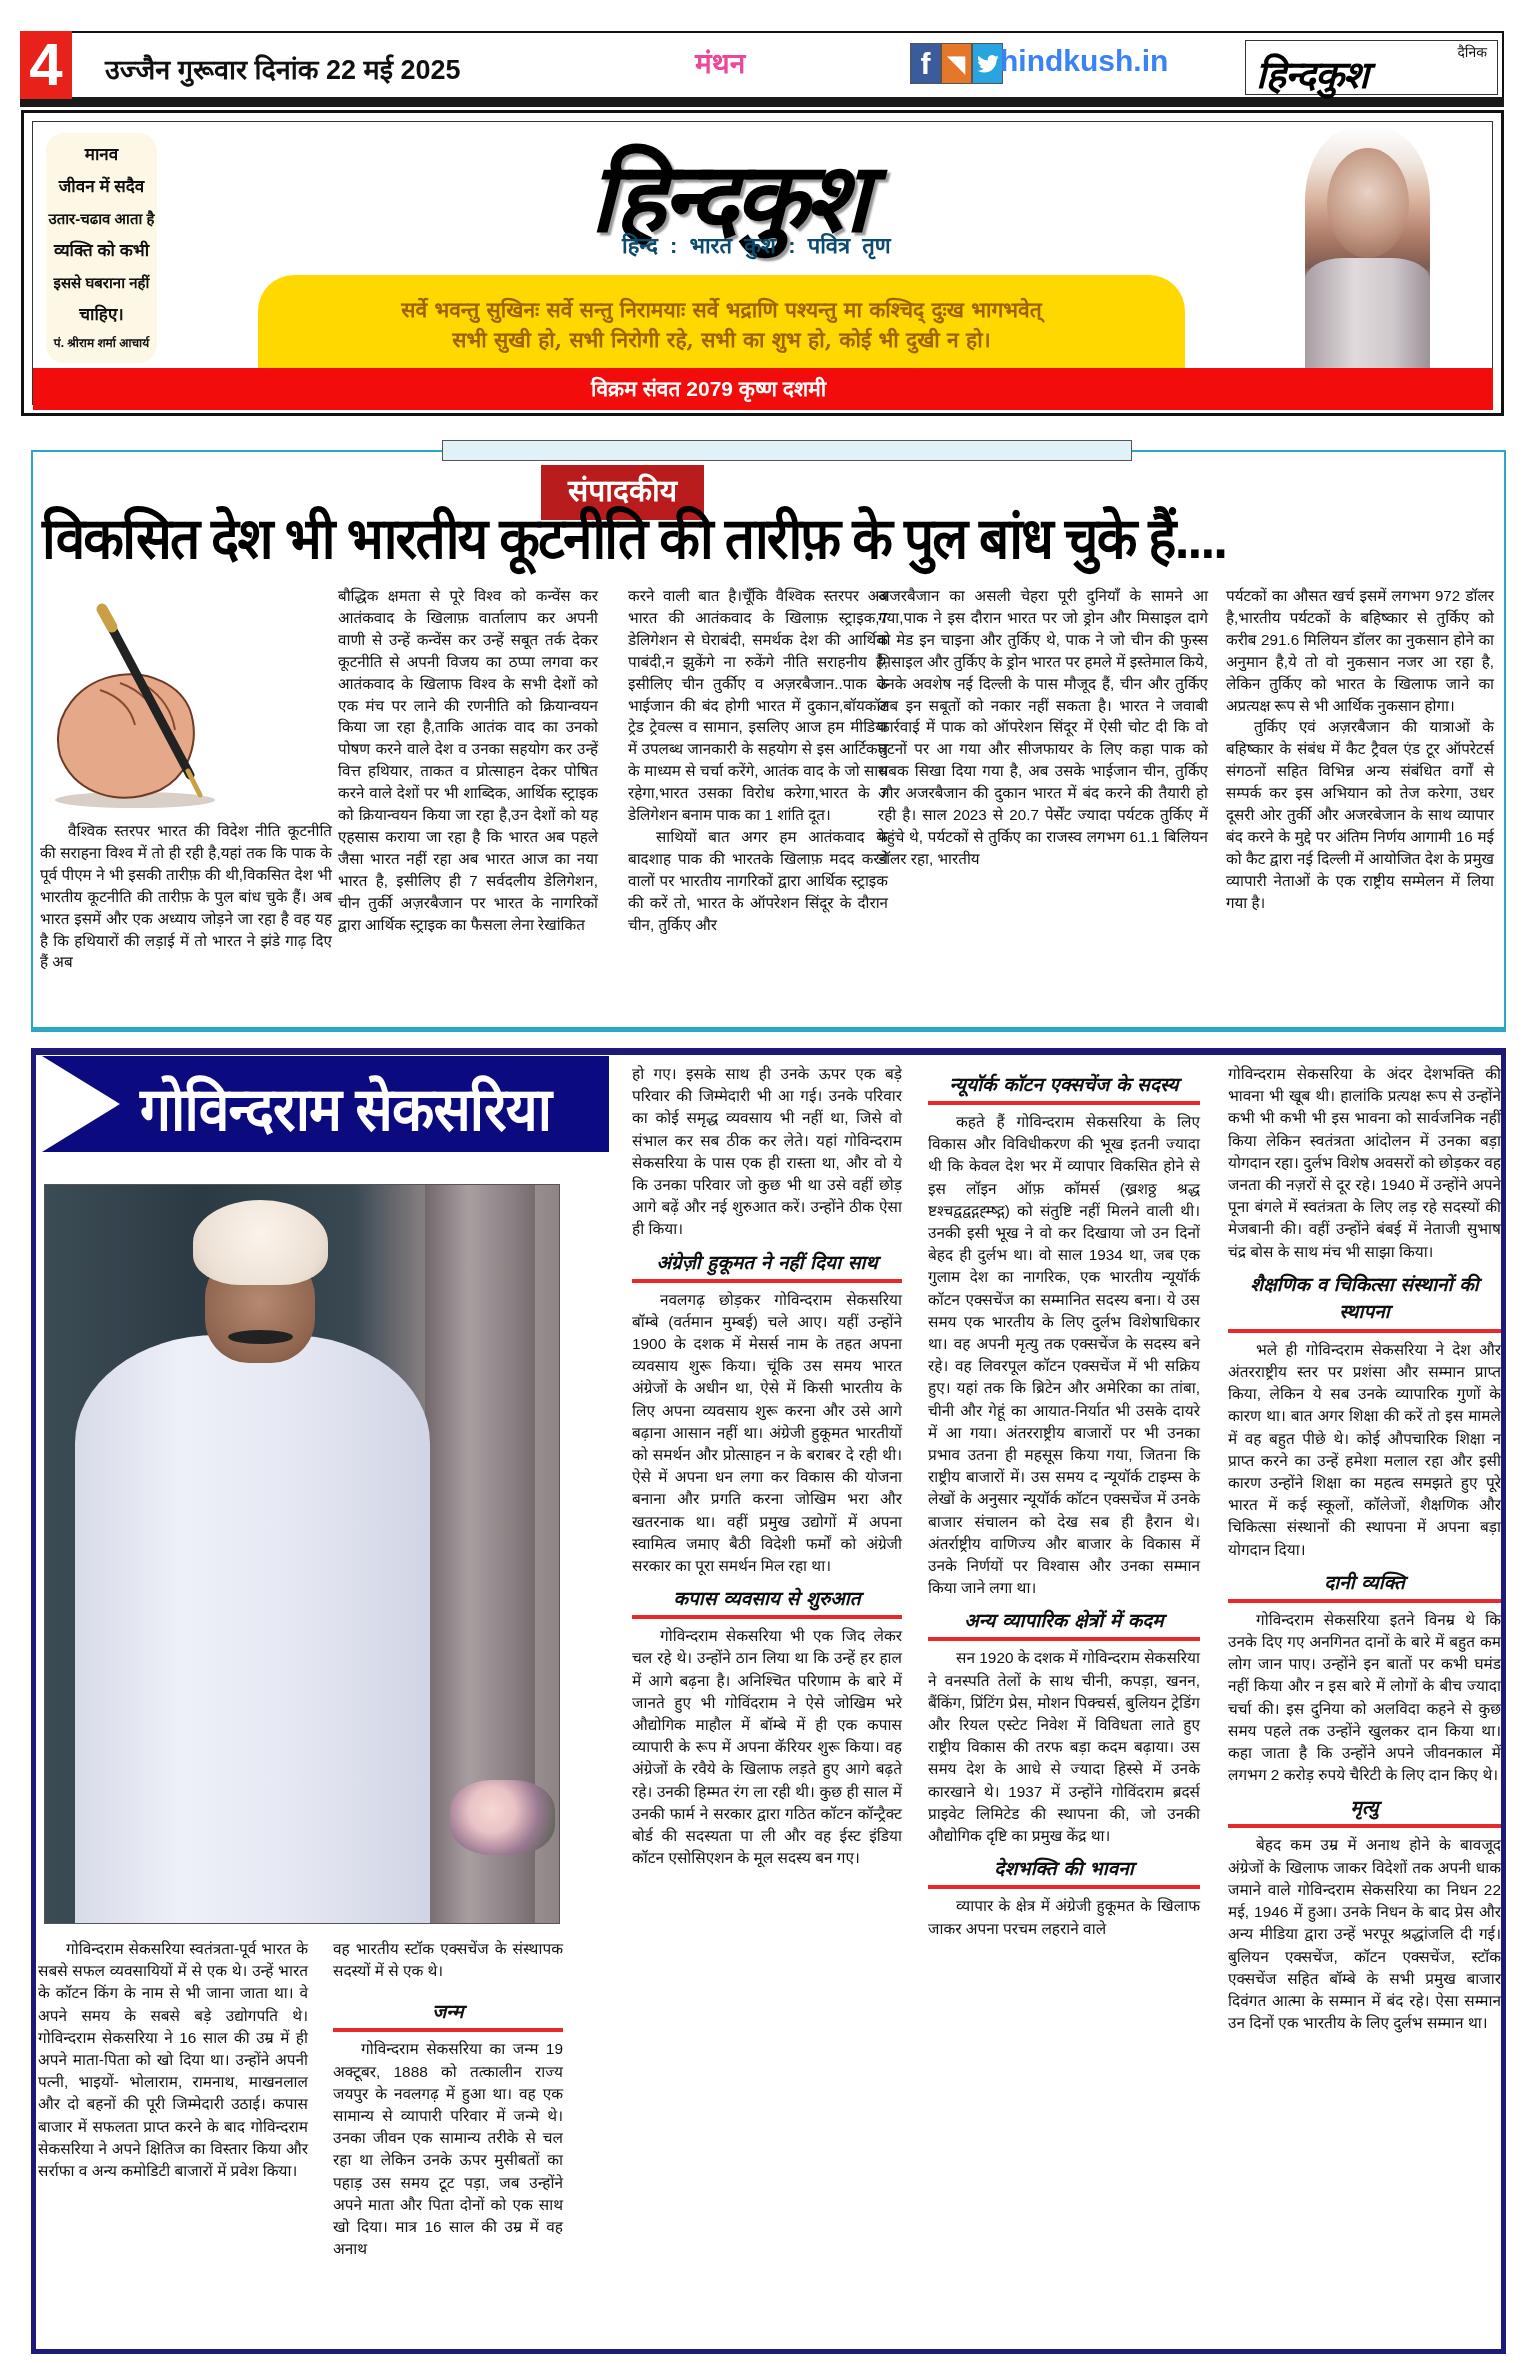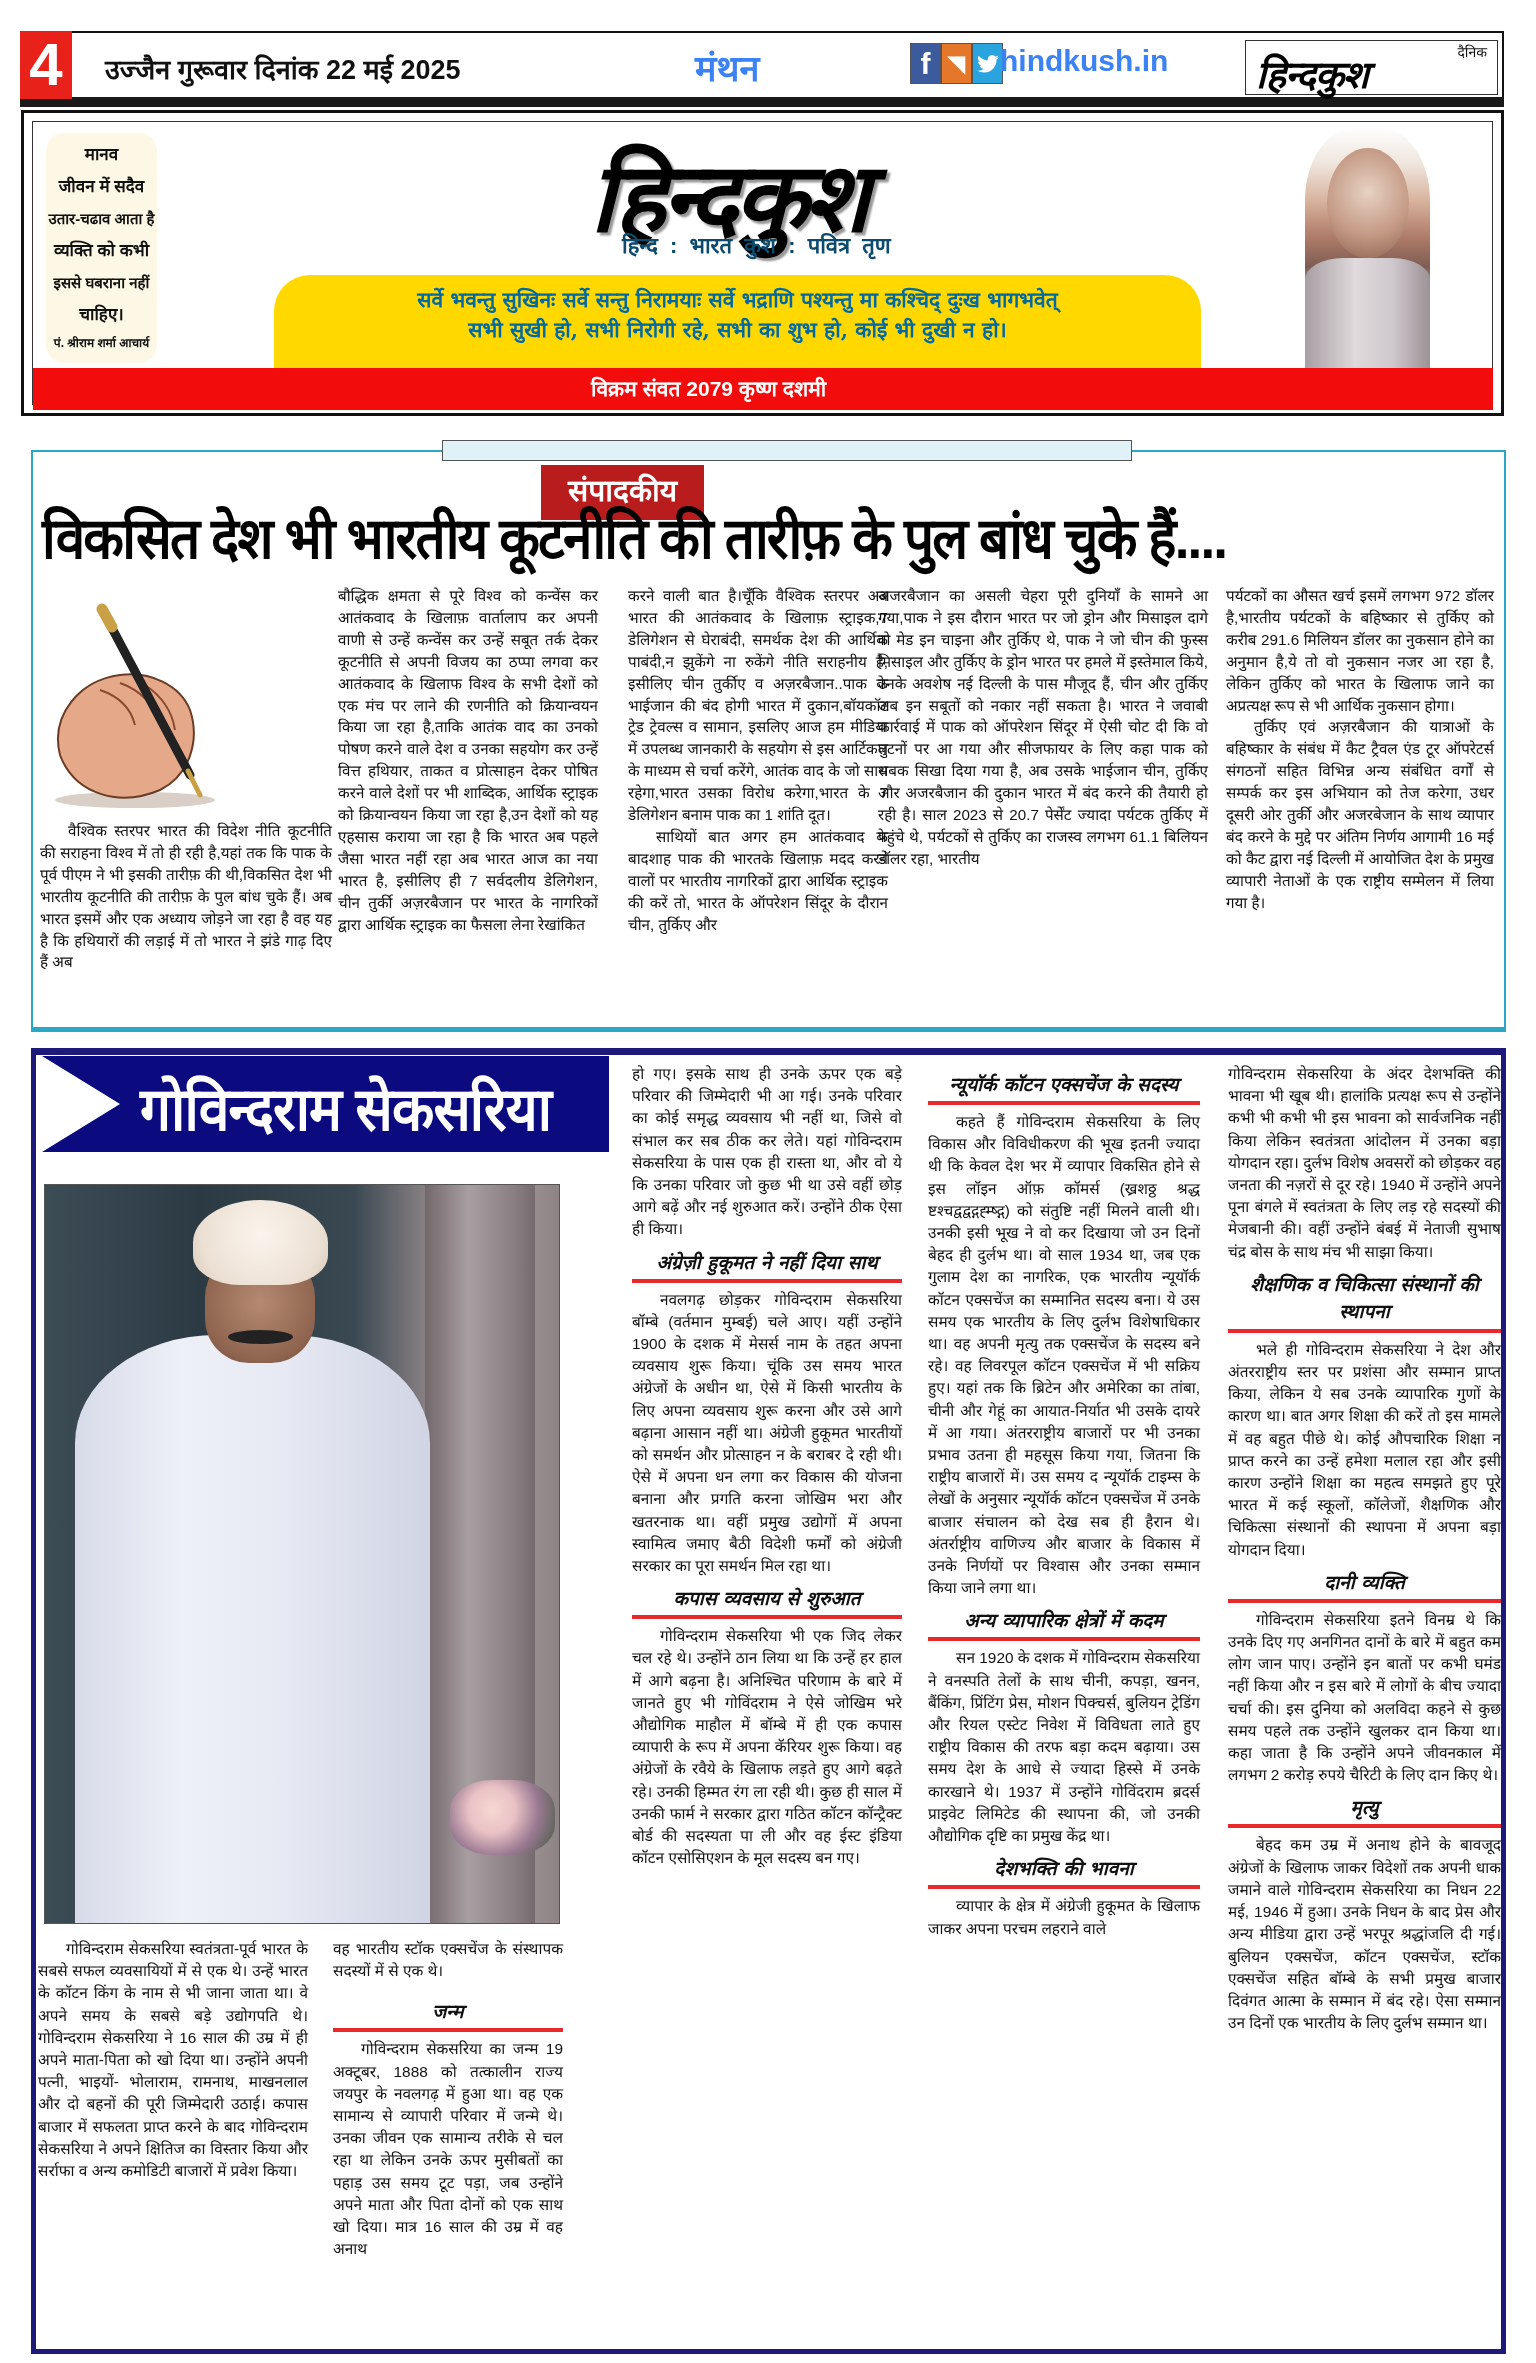--- a/index.html
+++ b/index.html
@@ -3,39 +3,39 @@
 <meta charset="utf-8">
 <style>
   * { box-sizing: border-box; margin: 0; padding: 0; }
   body { width: 1536px; height: 2363px; background: #ffffff; font-family: "DejaVu Sans", sans-serif; color: #111; position: relative; overflow: hidden; }
 
   
   .topbar { position: absolute; left: 20px; top: 31px; width: 1484px; height: 68px; border: 2px solid #111; border-left: none; border-bottom: none; background: #fff; }
   .topbar-under { position: absolute; left: 20px; top: 97px; width: 1484px; height: 10px; background: #1a1a1a; }
   .page-num { position: absolute; left: 20px; top: 31px; width: 52px; height: 68px; background: #e8221b; color: #fff; font-family: "Liberation Sans", sans-serif; font-size: 60px; font-weight: bold; line-height: 68px; text-align: center; }
   .dateline { position: absolute; left: 105px; top: 50px; font-family: "Liberation Sans", sans-serif; font-size: 27px; font-weight: bold; color: #111; }
-  .section-name { position: absolute; left: 695px; top: 43px; font-family: "Liberation Sans", sans-serif; font-size: 36px; font-weight: bold; color: #3b82f6; }
+  .section-name { position: absolute; left: 695px; top: 43px; font-family: "Liberation Sans", sans-serif; font-size: 28px; font-weight: bold; color: #ec4899; }
   .social { position: absolute; left: 910px; top: 43px; display: flex; height: 41px; }
   .soc { width: 31px; height: 41px; display: flex; align-items: center; justify-content: center; color: #fff; font-family: "Liberation Sans", sans-serif; font-weight: bold; font-size: 30px; border: 1px solid #555; }
   .soc.fb { background: #3b5b9c; }
   .soc.rss { background: #e5772a; font-size: 22px; }
   .soc.tw { background: #2aa4df; font-size: 24px; }
   .site-url { position: absolute; left: 1000px; top: 44px; font-family: "Liberation Sans", sans-serif; font-size: 30px; font-weight: bold; color: #3b82f6; }
   .mini-logo { position: absolute; left: 1245px; top: 40px; width: 253px; height: 55px; border: 1px solid #333; background: #fff; }
   .mini-logo .dainik { position: absolute; right: 10px; top: 1px; font-size: 14px; font-family: "Liberation Sans", sans-serif; }
   .mini-logo .logo-text { position: absolute; left: 10px; top: 6px; font-family: "DejaVu Serif", serif; font-style: italic; font-weight: bold; font-size: 38px; color: #000; letter-spacing: -1px; }
 
   
   .masthead { position: absolute; left: 21px; top: 110px; width: 1483px; height: 306px; border: 3px solid #111; }
   .masthead-inner { position: absolute; left: 8px; top: 8px; right: 8px; bottom: 8px; border: 1px solid #333; }
   .quote-box { position: absolute; left: 46px; top: 133px; width: 111px; height: 230px; background: #fdf7e5; border-radius: 18px; text-align: center; font-family: "Liberation Sans", sans-serif; font-weight: bold; font-size: 17px; line-height: 32px; padding-top: 6px; }
   .quote-box .q-author { font-size: 12px; line-height: 16px; margin-top: 4px; display: block; }
   .big-logo { position: absolute; left: 590px; top: 128px; font-family: "DejaVu Serif", serif; font-style: italic; font-weight: bold; font-size: 96px; color: #000; letter-spacing: -4px; text-shadow: 3px 3px 2px #999; }
   .tagline { position: absolute; left: 622px; top: 229px; font-family: "Liberation Sans", sans-serif; font-size: 22px; font-weight: bold; color: #0c4a6e; word-spacing: 6px; }
-  .shloka { position: absolute; left: 274px; top: 275px; width: 927px; height: 98px; background: #ffd800; border-radius: 36px 36px 0 0; text-align: center; font-family: "DejaVu Serif", serif; font-weight: bold; font-size: 21px; line-height: 30px; padding-top: 10px; color: #0369a1; }
+  .shloka { position: absolute; left: 258px; top: 275px; width: 927px; height: 98px; background: #ffd800; border-radius: 36px 36px 0 0; text-align: center; font-family: "DejaVu Serif", serif; font-weight: bold; font-size: 21px; line-height: 30px; padding-top: 20px; color: #a16207; }
   .samvat-bar { position: absolute; left: 33px; top: 368px; width: 1460px; height: 42px; background: #f20c0c; color: #fff; font-family: "Liberation Sans", sans-serif; font-size: 21px; font-weight: bold; line-height: 42px; padding-left: 558px; }
   .founder-photo { position: absolute; left: 1305px; top: 128px; width: 125px; height: 240px; background: linear-gradient(180deg, #fefefe 0%, #efe5dd 15%, #d9b49f 30%, #b07d6a 45%, #7e5c52 58%, #cfc6c6 70%, #bab4b8 100%); border-radius: 40% 40% 8% 8% / 30% 30% 4% 4%; }
   .founder-photo .head { position: absolute; left: 22px; top: 20px; width: 82px; height: 110px; border-radius: 50%; background: radial-gradient(circle at 50% 40%, #e8d2c4 0%, #c49a85 55%, #8d6150 100%); }
   .founder-photo .body { position: absolute; left: 0; top: 130px; width: 125px; height: 110px; background: linear-gradient(90deg, #a79ea3, #e0dadc 40%, #cfc8cc 70%, #9b9296); border-radius: 30% 30% 0 0 / 20% 20% 0 0; }
 
   
   .edit-frame { position: absolute; left: 31px; top: 450px; width: 1475px; height: 582px; border: 2px solid #2aa7c4; border-bottom: 5px solid #2aa7c4; background: #fff; }
   .edit-tab-wing { position: absolute; left: 442px; top: 440px; width: 690px; height: 21px; background: #e0f1f7; border: 1px solid #555; }
   .edit-label { position: absolute; left: 541px; top: 432px; width: 163px; height: 55px; background: #b91c1c; color: #fff; font-family: "Liberation Sans", sans-serif; font-weight: bold; font-size: 30px; text-align: center; line-height: 52px; margin-top: 33px; }
   .edit-headline { position: absolute; left: 42px; top: 497px; width: 1470px; font-family: "Liberation Sans", sans-serif; font-weight: bold; font-size: 57px; letter-spacing: -2px; color: #000; transform: scaleX(0.93); transform-origin: left; white-space: nowrap; }

